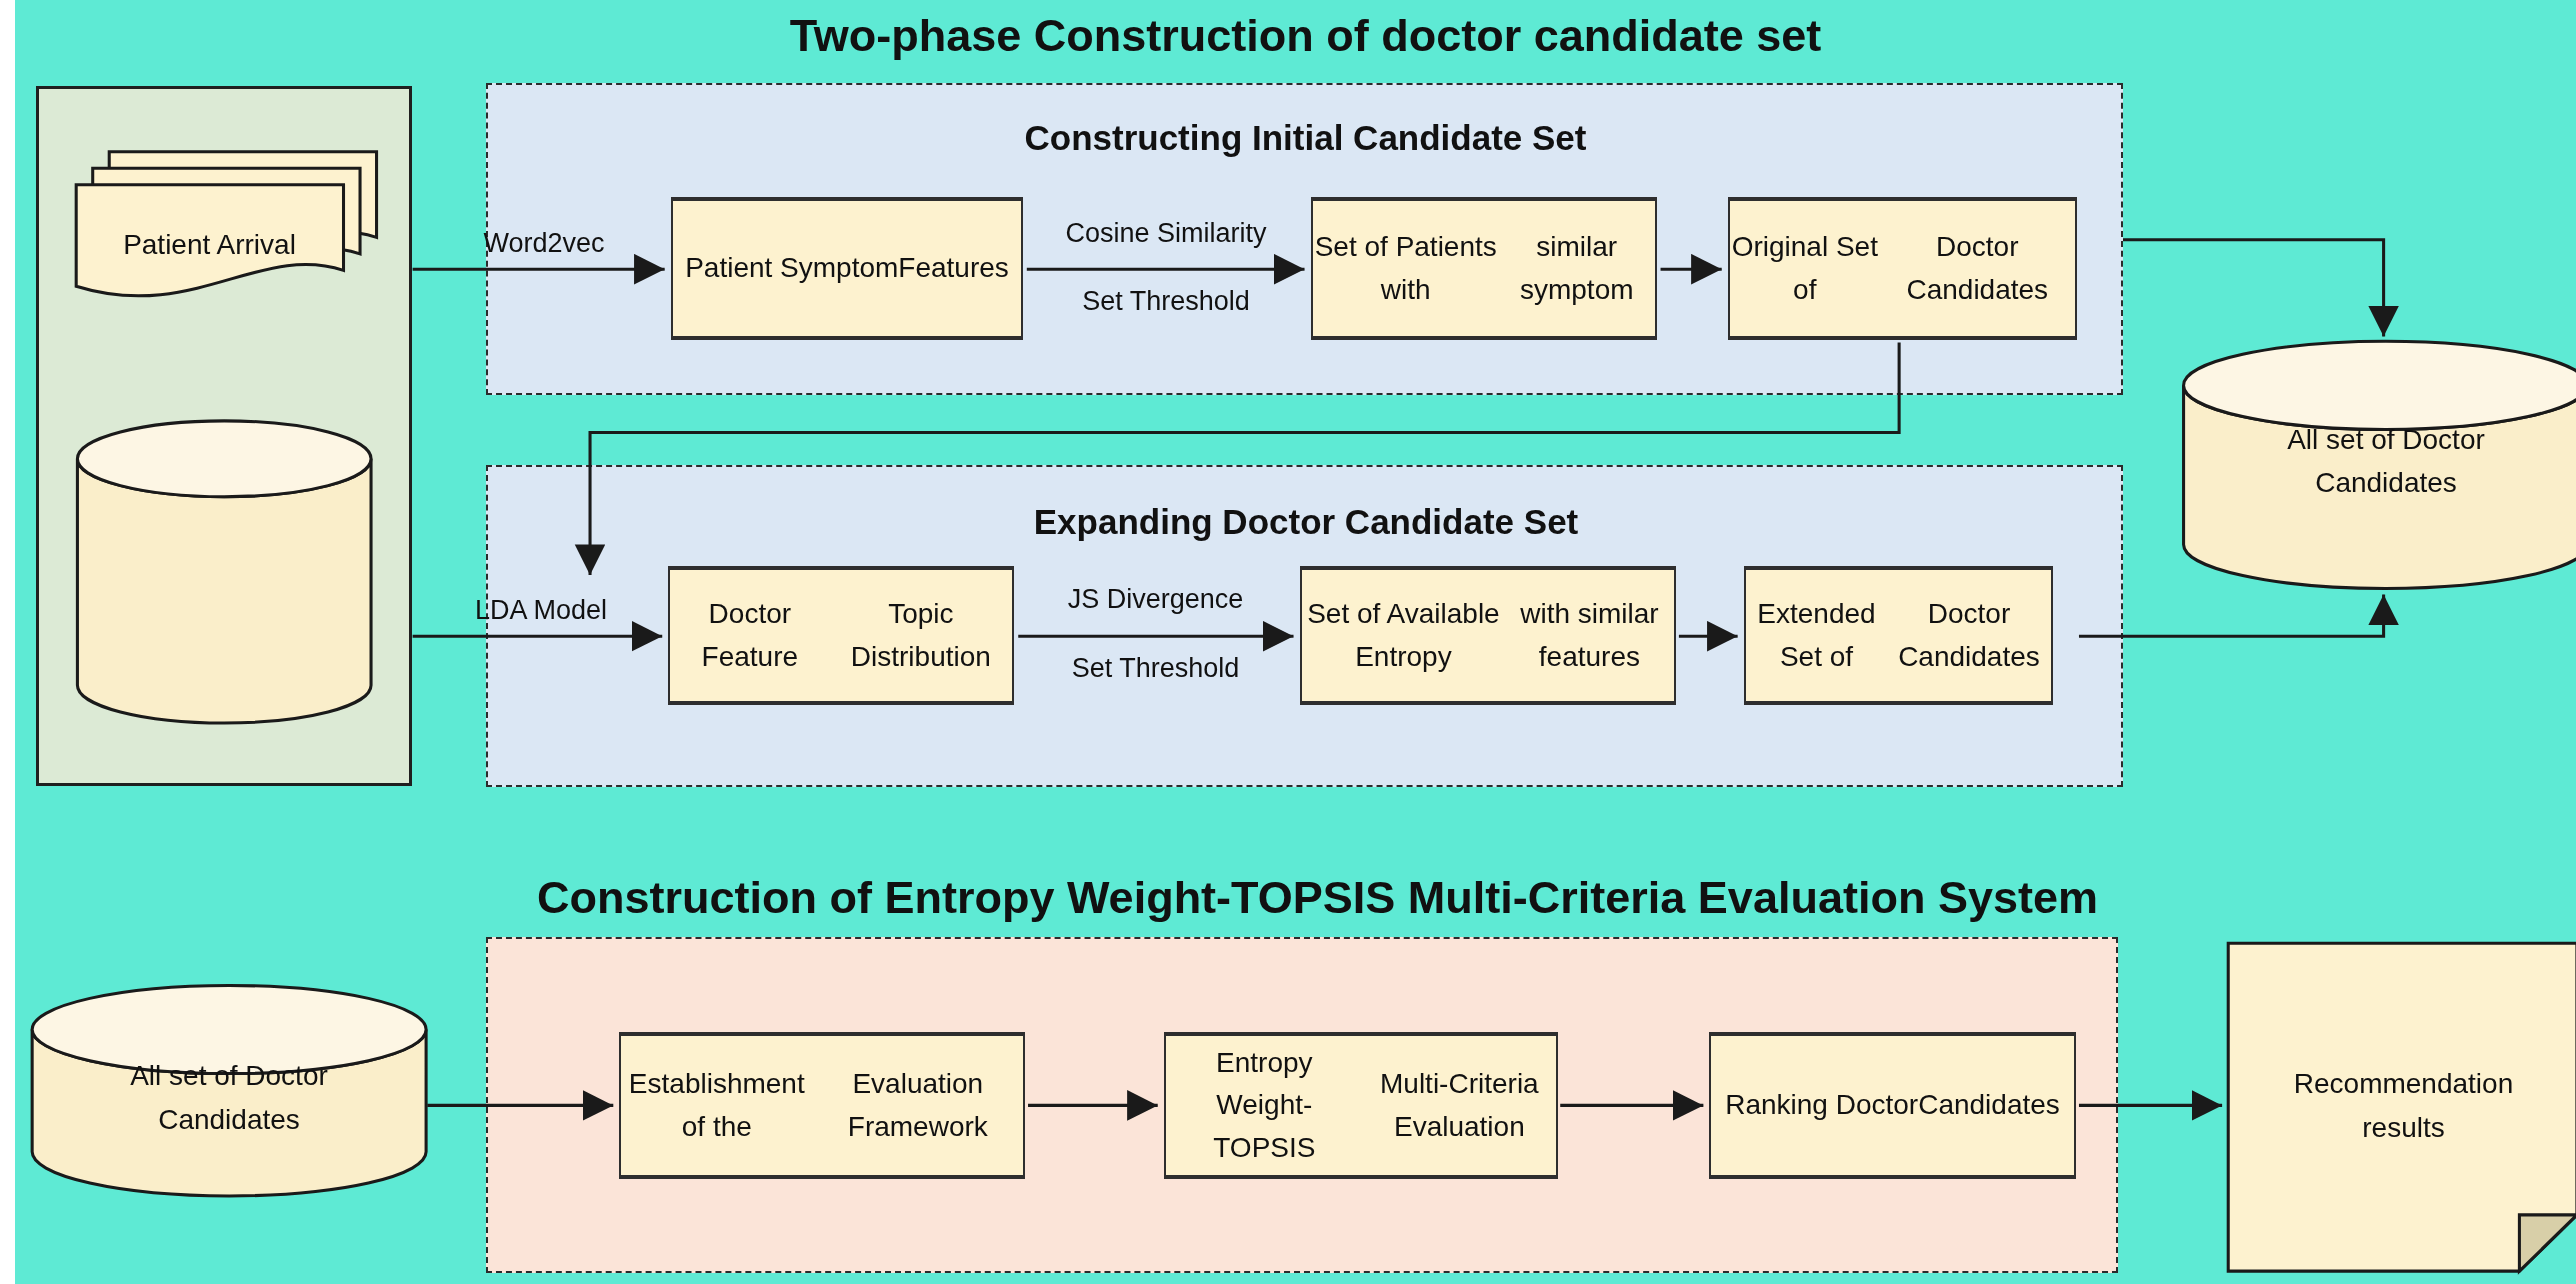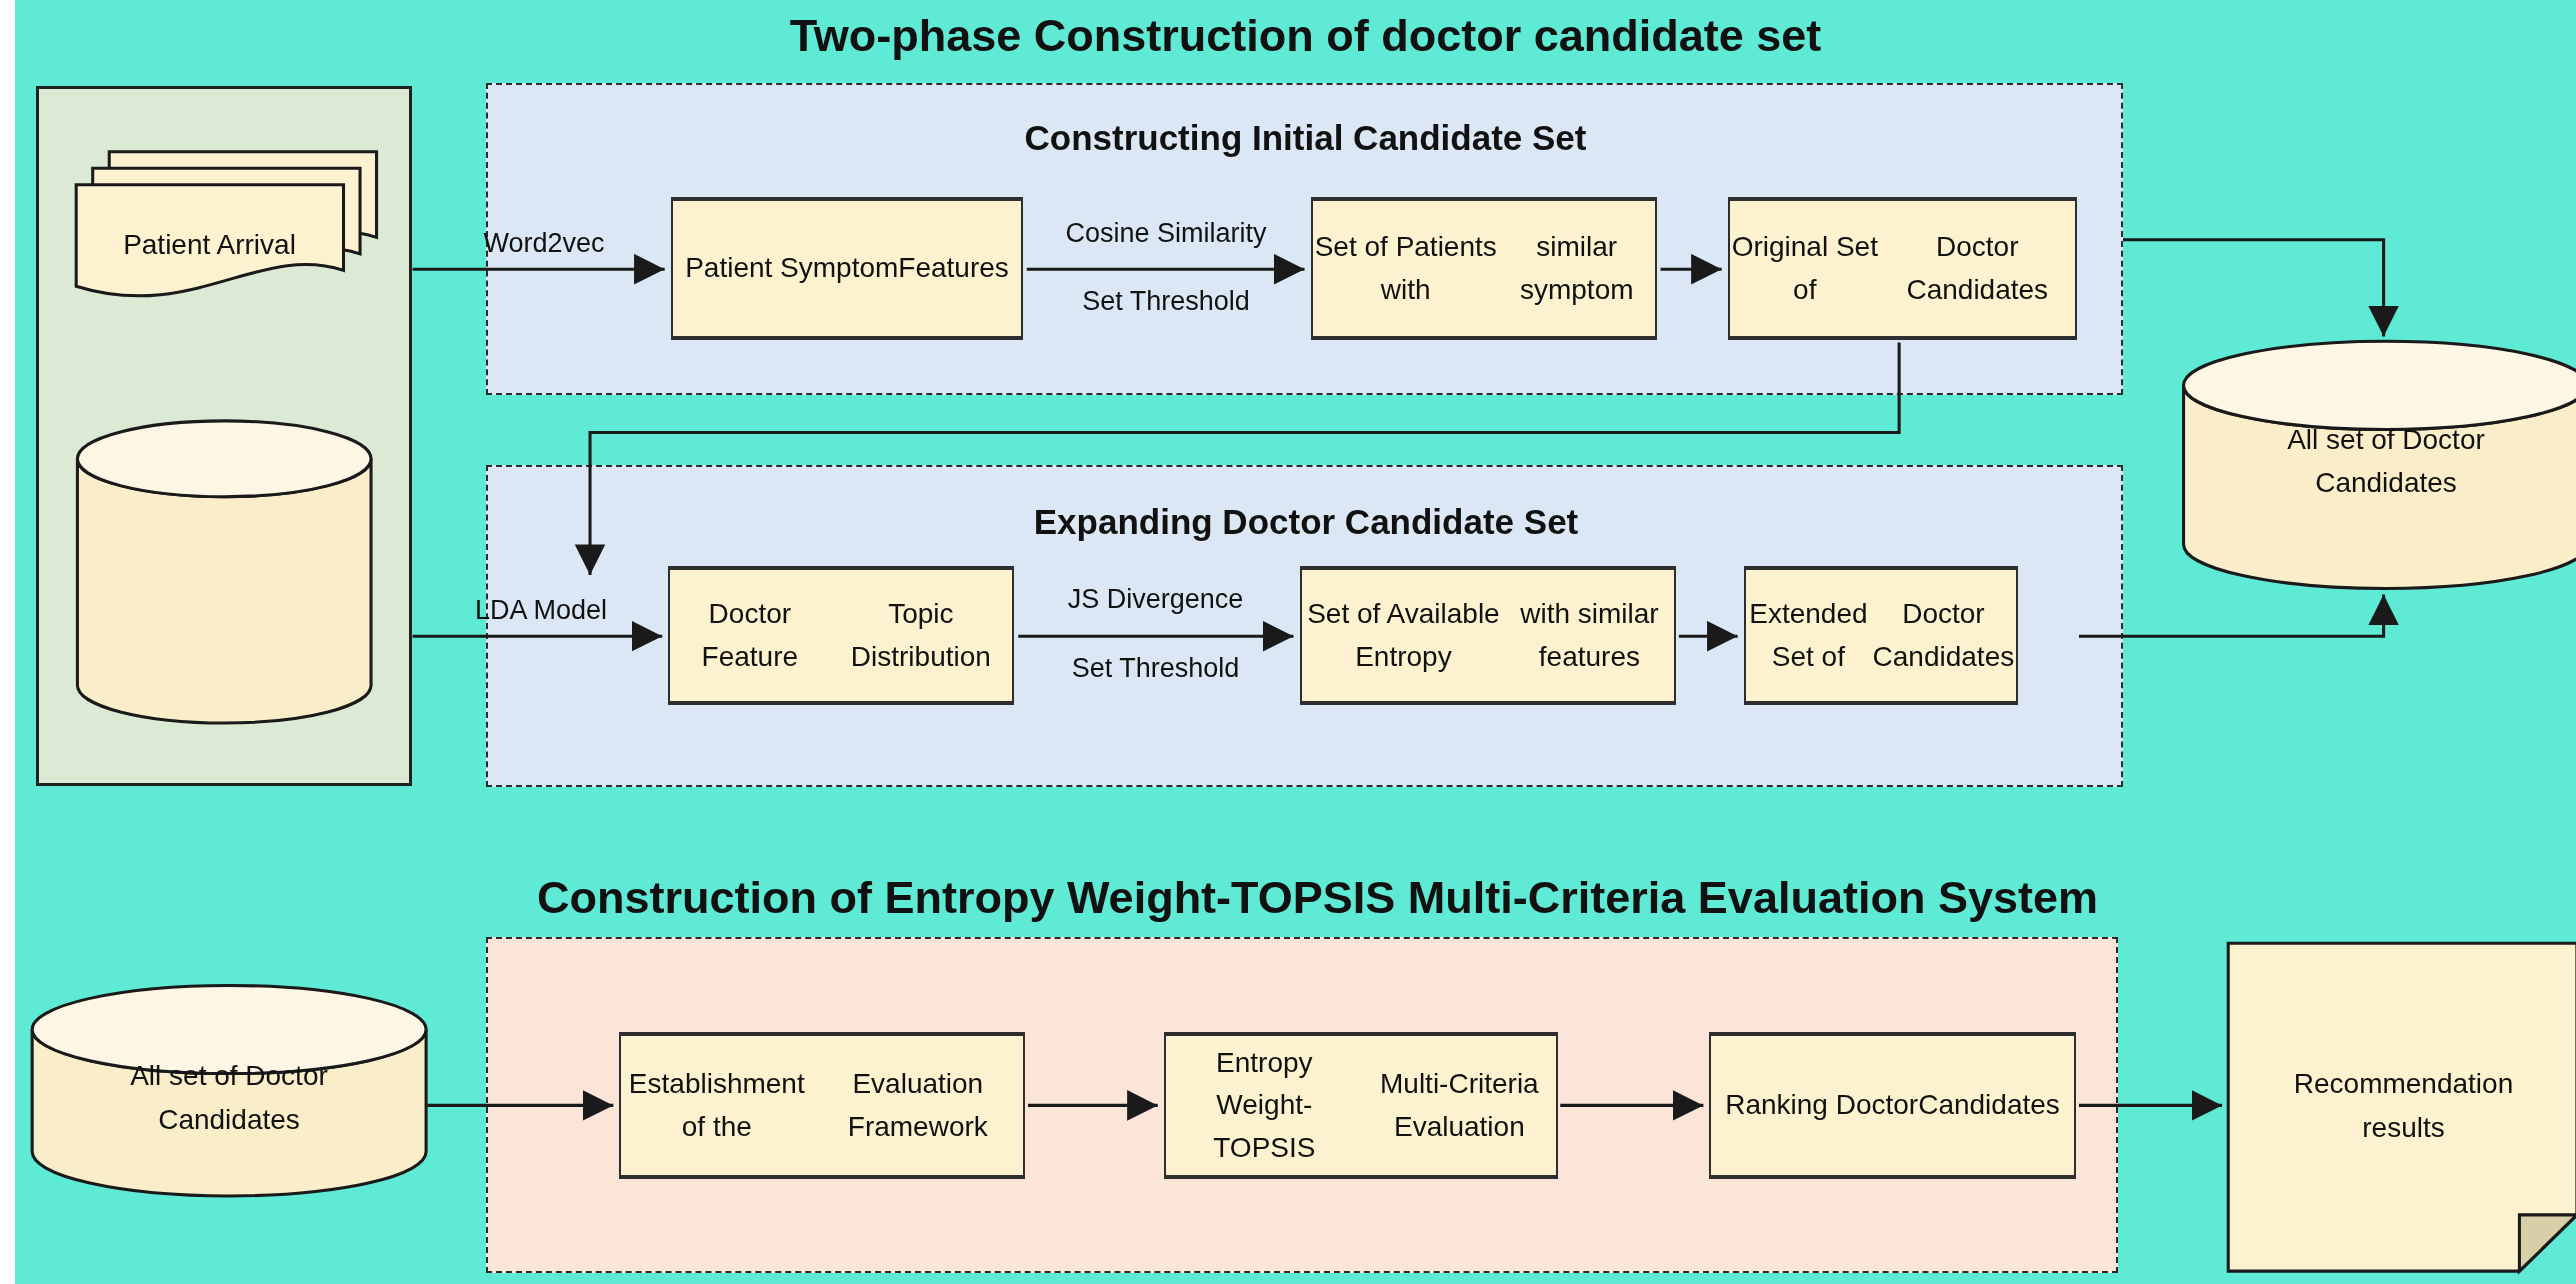--- a/index.html
+++ b/index.html
@@ -47,21 +47,21 @@
   .node-b{left:1296px;top:197px;width:346px;height:143px;}
   .node-c{left:1713px;top:197px;width:349px;height:143px;}
 
   .panel-expanding{left:471px;top:465px;width:1637px;height:322px;}
   .hdr-expanding{left:930px;top:502px;width:722px;height:40px;}
   .lbl-lda{left:428px;top:591px;width:196px;height:38px;}
   .lbl-js{left:1003px;top:581px;width:275px;height:37px;}
   .lbl-threshold2{left:1003px;top:650px;width:275px;height:37px;}
   .node-d{left:653px;top:566px;width:346px;height:139px;}
   .node-e{left:1285px;top:566px;width:376px;height:139px;}
-  .node-f{left:1729px;top:566px;width:274px;height:139px;}
+  .node-f{left:1729px;top:566px;width:309px;height:139px;}
 
   .lbl-cyl-right{left:2169px;top:395px;width:404px;height:132px;}
 
   .t-phase2{left:489px;top:870px;width:1627px;height:56px;}
   .panel-eval{left:471px;top:937px;width:1632px;height:336px;}
   .lbl-cyl-bottom{left:24.5px;top:1035px;width:379px;height:125px;}
   .node-g{left:604px;top:1032px;width:406px;height:147px;}
   .node-h{left:1149px;top:1032px;width:394px;height:147px;}
   .node-i{left:1694px;top:1032px;width:367px;height:147px;}
   .lbl-doc{left:2227px;top:1035px;width:323px;height:141px;}

